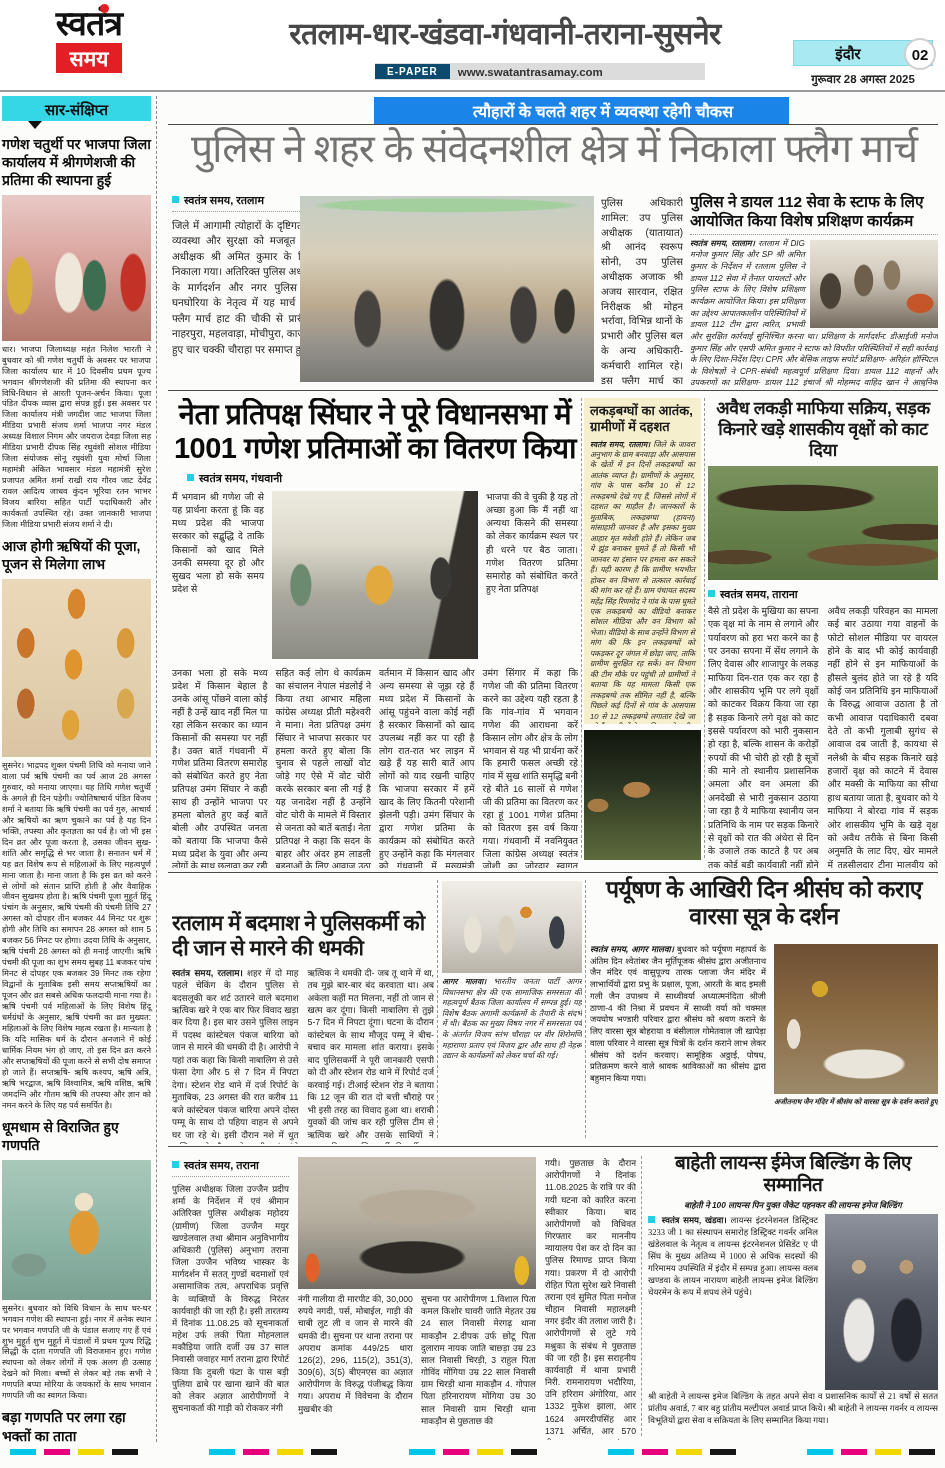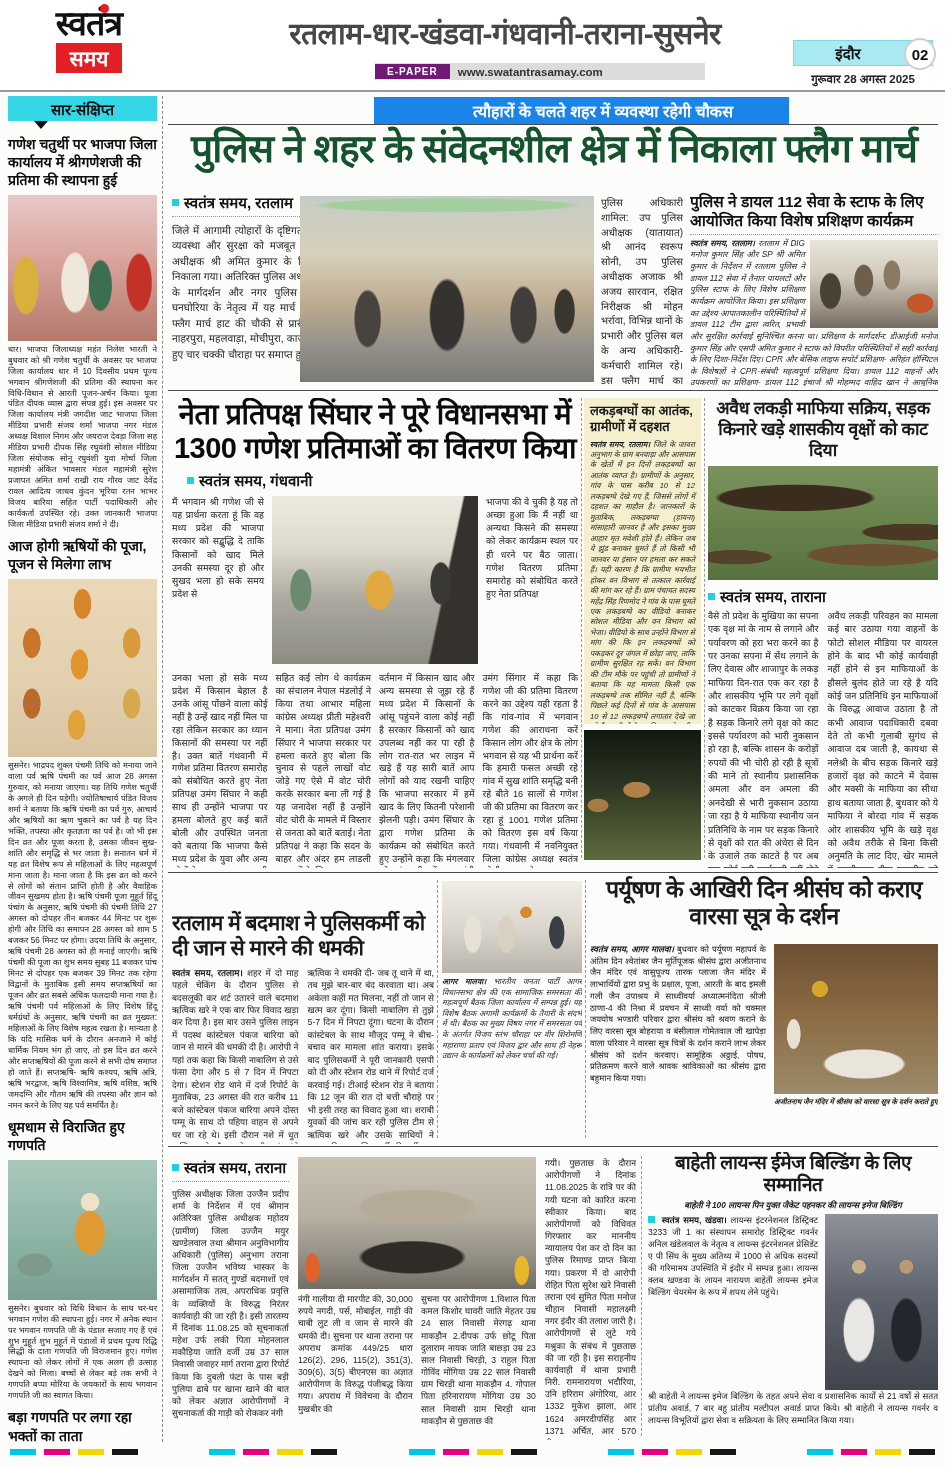--- a/index.html
+++ b/index.html
@@ -7,29 +7,29 @@
   .page { position:relative; width:945px; height:1468px; background:#fcfcfa; overflow:hidden; margin:0 auto; color:#1a1a1a; }
 
   
   .masthead { position:absolute; left:0; top:0; width:945px; height:92px; border-bottom:2px solid #9a9a9a; background:#fff; }
   .logo-wrap { position:absolute; left:14px; top:6px; width:150px; text-align:center; }
   .logo-top { font-size:34px; font-weight:800; color:#111; letter-spacing:-1px; position:relative; line-height:1.05; }
   .logo-dot { position:absolute; top:-2px; left:86px; width:9px; height:9px; border-radius:50%; background:#e31e24; }
   .logo-bottom { display:inline-block; background:#e31e24; color:#fff; font-weight:800; font-size:21px; padding:1px 14px; margin-top:1px; }
   .region-line { position:absolute; left:220px; top:12px; width:570px; text-align:center; font-size:30px; font-weight:700; color:#474747; letter-spacing:-0.5px; }
   .epaper-row { position:absolute; left:375px; top:63px; width:330px; height:17px; background:#dcdcdc; display:flex; align-items:center; }
-  .epaper-badge { background:#701a75; color:#fff; font-weight:800; font-size:10px; padding:2px 12px; letter-spacing:1px; }
+  .epaper-badge { background:#0c4a6e; color:#fff; font-weight:800; font-size:10px; padding:2px 12px; letter-spacing:1px; }
   .epaper-url { font-size:11.5px; font-weight:700; color:#333; padding-left:8px; }
   .city-block { position:absolute; right:12px; top:40px; width:140px; text-align:center; }
   .city-pill { position:relative; background:#a8e9f2; border:1px solid #7fd8e4; height:26px; display:flex; align-items:center; justify-content:center; font-weight:800; font-size:15px; color:#111; padding-right:30px; }
   .page-circle { position:absolute; right:-4px; top:-3px; width:32px; height:32px; border-radius:50%; background:#fff; border:2px solid #cfcfcf; display:flex; align-items:center; justify-content:center; font-weight:800; font-size:15px; color:#111; }
   .date-line { margin-top:5px; font-size:11.5px; font-weight:800; color:#222; }
 
   
-  .sidebar { position:absolute; left:6px; top:96px; width:157px; height:1346px; border-right:1px dashed #8a8a8a; padding:0 5px 0 2px; overflow:hidden; }
+  .sidebar { position:absolute; left:0; top:96px; width:157px; height:1346px; border-right:1px dashed #8a8a8a; padding:0 5px 0 2px; overflow:hidden; }
   .sb-header { background:#35d6e6; height:25px; display:flex; align-items:center; justify-content:center; font-weight:800; font-size:15px; color:#101010; }
   .sb-tri { width:0; height:0; border-left:7px solid transparent; border-right:7px solid transparent; border-top:8px solid #101010; margin:0 0 4px 26px; }
   .sb-title { font-weight:800; font-size:14px; line-height:1.3; color:#0d0d0d; margin:6px 0 5px; }
   .sb-body { font-size:8.2px; line-height:1.34; text-align:justify; color:#222; }
   .sb-photo { width:100%; margin:2px 0 4px; }
 
   
   .ph { position:relative; background-color:#cfcac0; }
   .ph-bjp-install { height:146px; background:
     radial-gradient(22px 50px at 12% 62%, #d8b13c 0 55%, transparent 60%),
@@ -98,31 +98,31 @@
     radial-gradient(100px 30px at 50% 38%, #b5ab98 0 55%, transparent 60%),
     linear-gradient(180deg,#c9c2b4 0%,#b7b0a1 45%,#918d83 78%,#726e66 100%); }
   .ph-lions { background:
     radial-gradient(28px 58px at 30% 66%, #e9e7e3 0 52%, transparent 57%),
     radial-gradient(28px 58px at 72% 66%, #23262c 0 52%, transparent 57%),
     radial-gradient(12px 12px at 30% 30%, #c9b08a 0 55%, transparent 60%),
     radial-gradient(12px 12px at 72% 30%, #b99a74 0 55%, transparent 60%),
     linear-gradient(180deg,#8d929b 0%,#5f646e 45%,#40444d 100%); }
 
   
-  .byline { display:flex; align-items:center; gap:5px; font-weight:800; font-size:15px; color:#111; }
+  .byline { display:flex; align-items:center; gap:5px; font-weight:800; font-size:11px; color:#111; }
   .sq { width:7px; height:7px; background:#23cfe2; flex:0 0 auto; }
   .dotrule { border-bottom:1px dotted #9a9a9a; margin:4px 0 6px; }
   .body { font-size:9.4px; line-height:1.45; text-align:justify; color:#1f1f1f; }
   .ital { font-style:italic; }
   .hrule { position:absolute; left:168px; width:770px; border-top:1px solid #4a4a4a; }
   .vsep { position:absolute; border-left:1px dashed #999; }
 
   
   .strip { position:absolute; left:374px; top:97px; width:415px; height:27px; background:#1b84e8; color:#fff; font-weight:800; font-size:16px; display:flex; align-items:center; justify-content:center;padding-left:43px; }
-  .headline1 { position:absolute; left:170px; top:128px; width:768px; font-size:39px; font-weight:700; letter-spacing:-1px; color:#14532d; text-align:center; line-height:1.1; }
+  .headline1 { position:absolute; left:170px; top:128px; width:768px; font-size:39px; font-weight:400; letter-spacing:-1px; color:#737373; text-align:center; line-height:1.1; }
   #colA { position:absolute; left:172px; top:192px; width:212px; height:194px; overflow:hidden; }
   #colA .body { font-size:10.3px; line-height:1.5; }
   #ph-flag { position:absolute; left:300px; top:196px; width:294px; height:186px; }
   #colB { position:absolute; left:601px; top:196px; width:82px; height:188px; overflow:hidden; }
   #colB .body { font-size:10px; line-height:1.48; }
   #blk112 { position:absolute; left:690px; top:192px; width:248px; height:194px; overflow:hidden; }
   #blk112 h2 { font-size:15.5px; font-weight:800; line-height:1.25; color:#111; border-bottom:1px dotted #999; padding-bottom:3px; margin-bottom:3px; }
   #blk112 .body { font-size:8.2px; line-height:1.42; font-style:italic; }
   #ph112 { float:right; width:128px; height:88px; margin:2px 0 3px 5px; }
 
@@ -169,21 +169,21 @@
   #loot .c4 { width:92px; }
   #loot .mid { width:238px; }
   #ph-arrest { width:238px; height:132px; margin-bottom:4px; }
   #loot .body { font-size:8.7px; line-height:1.4; }
   #loot .midcols { display:flex; gap:8px; }
   #loot .midcols .body { flex:1; }
   #lions { position:absolute; left:648px; top:1152px; width:290px; height:288px; overflow:hidden; }
   #lions h2 { font-size:19px; font-weight:800; line-height:1.15; text-align:center; letter-spacing:-0.4px; }
   #lions .sub { font-size:8.4px; font-style:italic; font-weight:700; text-align:center; margin:3px 0 4px; color:#222; }
   #lions .flex { display:flex; gap:7px; }
-  #lions .txt { width:170px; font-size:8.5px; line-height:1.42; text-align:justify; }
+  #lions .txt { width:170px; font-size:8.5px; line-height:1.42; text-align:justify;font-family:Liberation Serif, serif; }
   #ph-lions { width:113px; height:176px; }
 
   
   .cmyk { position:absolute; left:10px; top:1449px; width:925px; display:flex; justify-content:space-between; }
   .cmyk .grp { display:flex; gap:8px; }
   .cmyk i { display:block; width:26px; height:6px; }
   .c-c{background:#00c6e8} .c-m{background:#e6007e} .c-y{background:#f2d600} .c-k{background:#161616}
 </style>
 </head>
 <body>
@@ -259,21 +259,21 @@
     <div class="body">
       <span id="ph112" class="ph ph-112" style="display:block;"></span>
       <b class="ital">स्वतंत्र समय, रतलाम।</b>
       <span>रतलाम में DIG मनोज कुमार सिंह और SP श्री अमित कुमार के निर्देशन में रतलाम पुलिस ने डायल 112 सेवा में तैनात पायलटों और पुलिस स्टाफ के लिए विशेष प्रशिक्षण कार्यक्रम आयोजित किया। इस प्रशिक्षण का उद्देश्य आपातकालीन परिस्थितियों में डायल 112 टीम द्वारा त्वरित, प्रभावी और सुरक्षित कार्रवाई सुनिश्चित करना था। प्रशिक्षण के मार्गदर्शन: डीआईजी मनोज कुमार सिंह और एसपी अमित कुमार ने स्टाफ को विपरीत परिस्थितियों में सही कार्रवाई के लिए दिशा-निर्देश दिए। CPR और बेसिक लाइफ सपोर्ट प्रशिक्षण- अरिहंत हॉस्पिटल के विशेषज्ञों ने CPR-संबंधी महत्वपूर्ण प्रशिक्षण दिया। डायल 112 वाहनों और उपकरणों का प्रशिक्षण- डायल 112 इंचार्ज श्री मोहम्मद वाहिद खान ने आधुनिक उपकरणों का व्यावहारिक प्रशिक्षण दिया। डायल 112 वाहनों की संख्या और संरचना अब 21 डायल 112 वाहन हैं - 6 मर्सिडीज और 15 बोलेरो वाहन, पुलिस अधिकारियों ने स्टाफ को आपातकालीन कॉल्स पर त्वरित रिस्पॉन्स देने और आमजन को सुरक्षित वातावरण उपलब्ध कराने के निर्देश दिए। डायल 112 सेवा पुलिस और जनता के बीच विश्वास की कड़ी है।</span>
     </div>
   </div>
 
   <div class="hrule" style="top:390px;"></div>
 
   <div id="ganesh">
-    <h2>नेता प्रतिपक्ष सिंघार ने पूरे विधानसभा में 1300 गणेश प्रतिमाओं का वितरण किया</h2>
+    <h2>नेता प्रतिपक्ष सिंघार ने पूरे विधानसभा में 1001 गणेश प्रतिमाओं का वितरण किया</h2>
     <div class="byline" style="margin-top:5px;padding-left:15px;">
         <span class="sq"></span>
         <span>स्वतंत्र समय, गंधवानी</span>
       </div>
     <div class="mid">
       <div class="mcol">
           <div class="body">मैं भगवान श्री गणेश जी से यह प्रार्थना करता हूं कि वह मध्य प्रदेश की भाजपा सरकार को सद्बुद्धि दे ताकि किसानों को खाद मिले उनकी समस्या दूर हो और सुखद भला हो सके समय प्रदेश से</div>
         </div>
       <div id="ph-ganesh" class="ph ph-crowd"></div>
       <div class="mcol">

